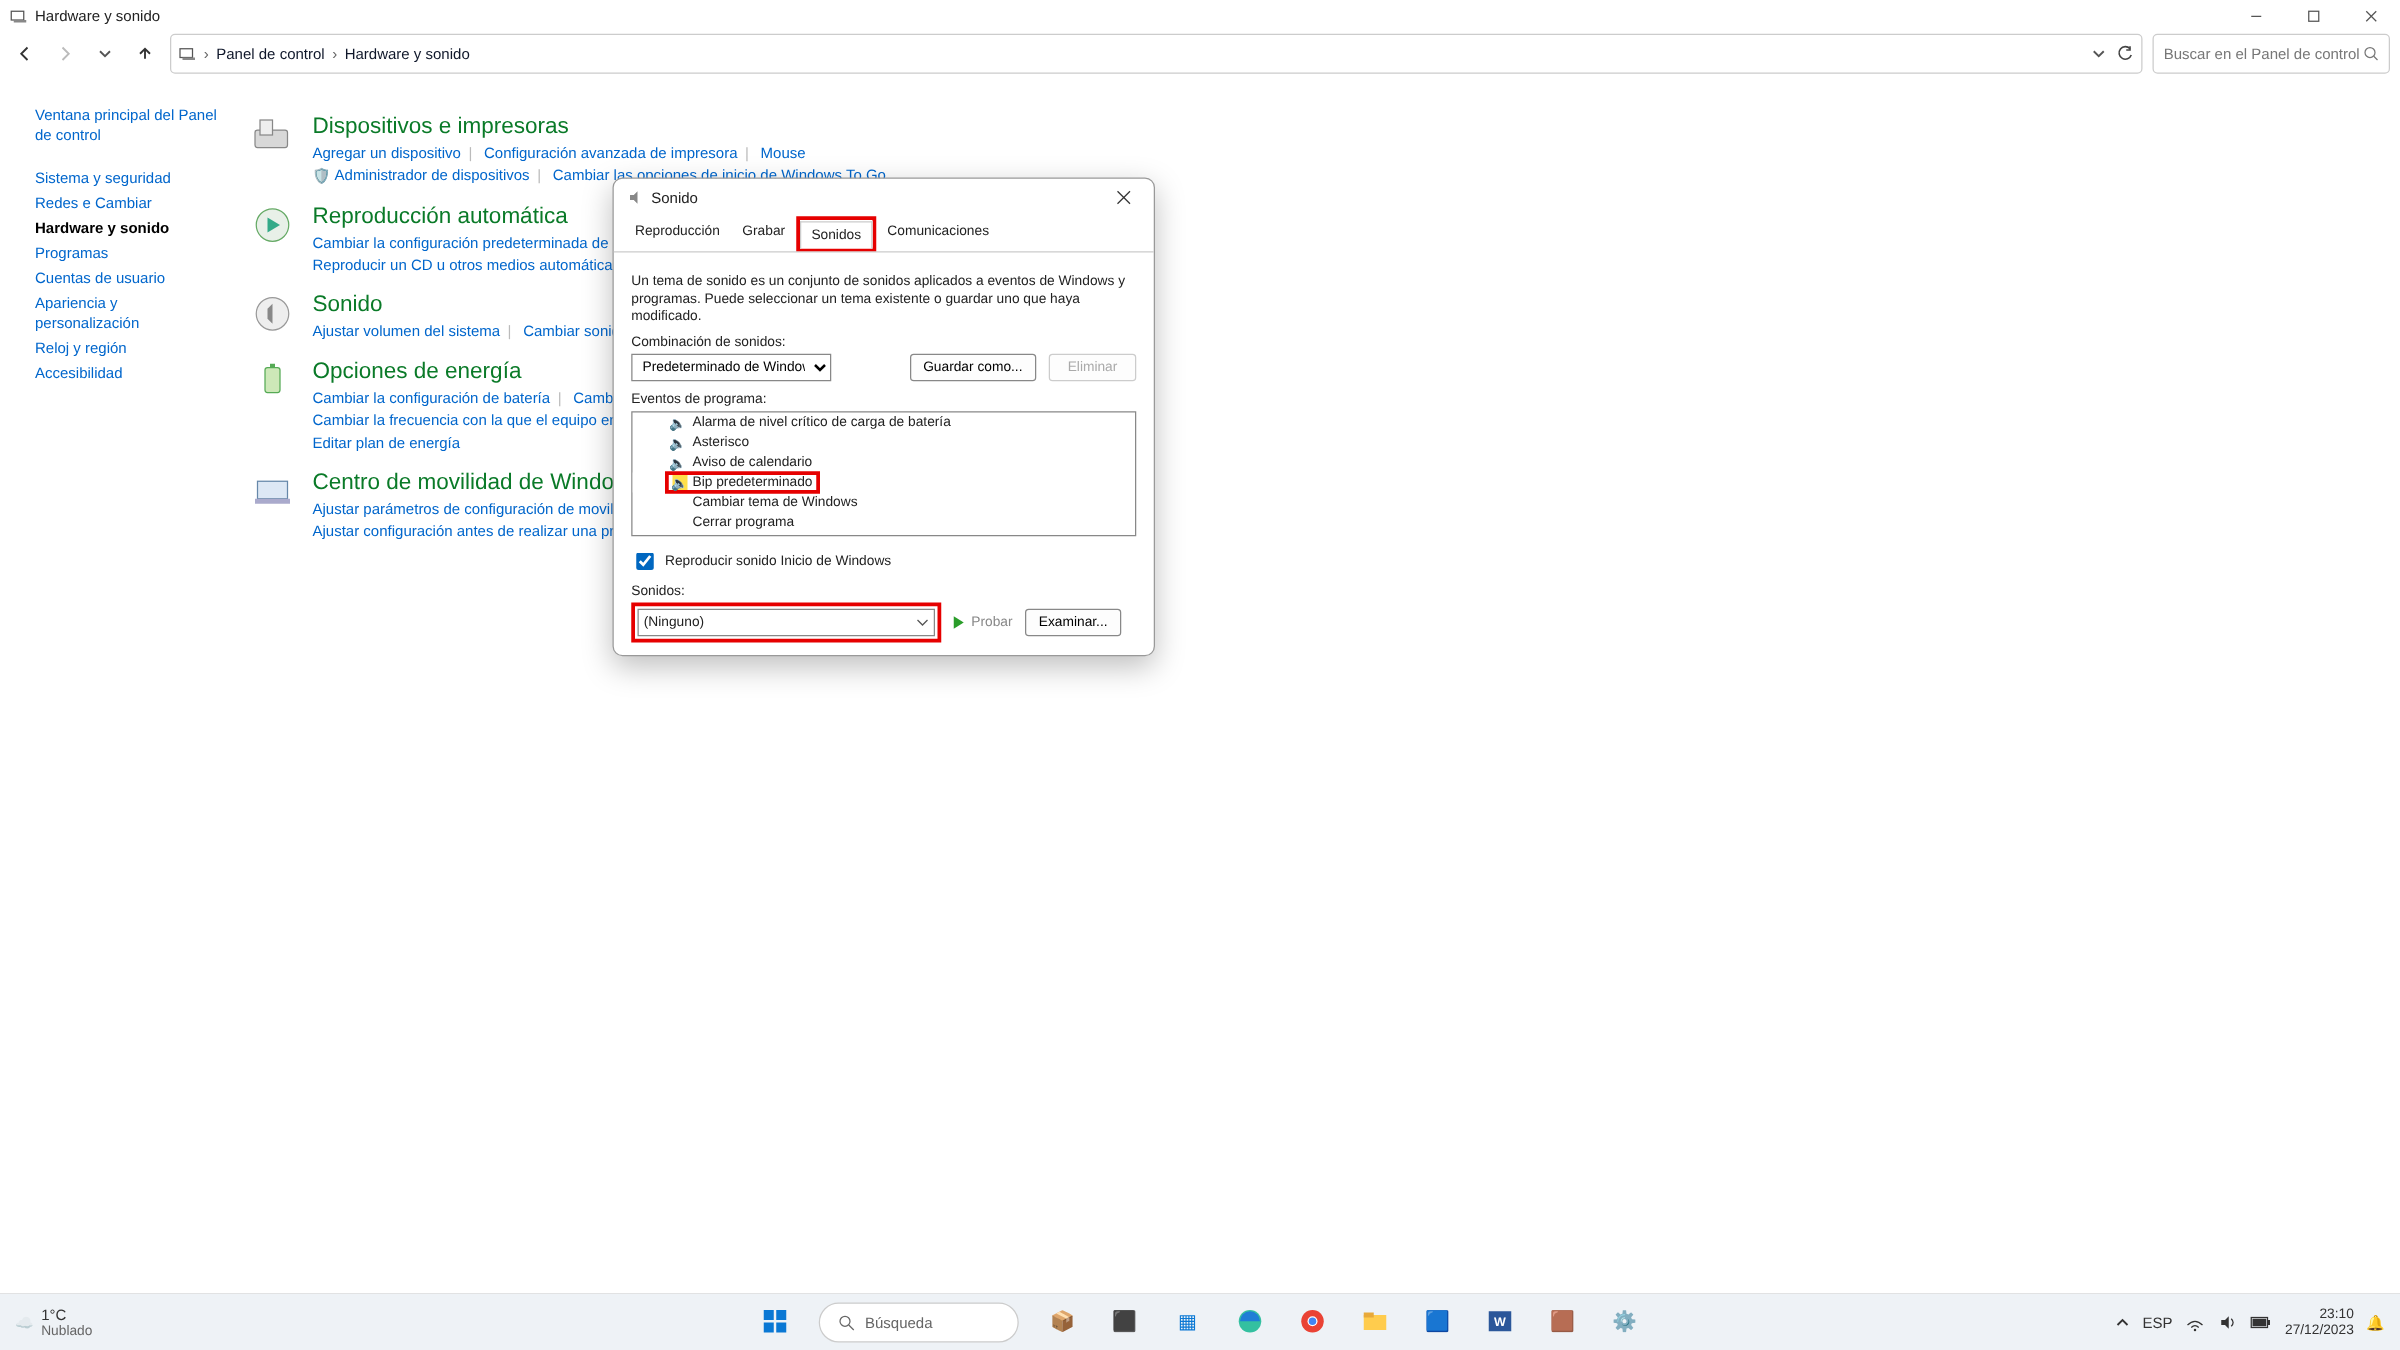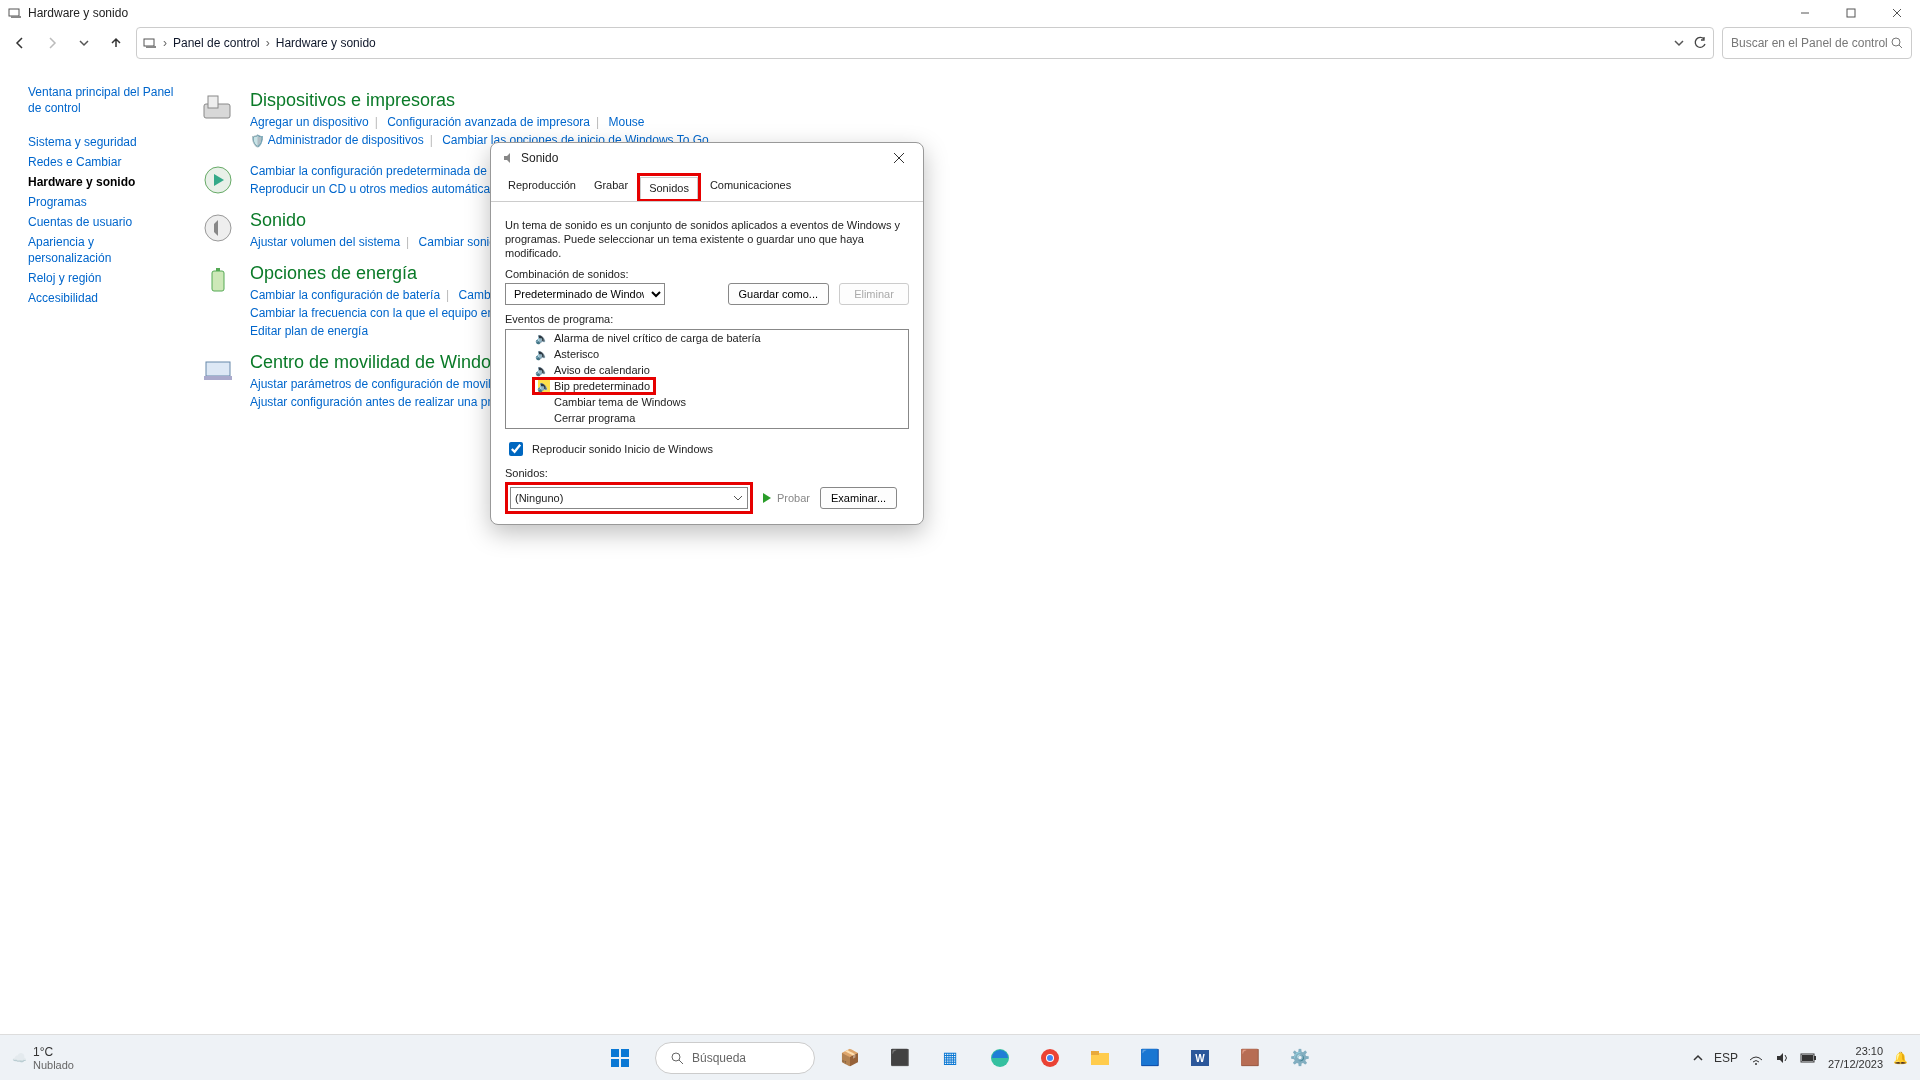--- a/index.html
+++ b/index.html
@@ -71,21 +71,21 @@
   .play{display:flex;align-items:center;gap:6px;color:#888;font-size:11px}
   .play .tri{width:0;height:0;border-left:8px solid #2a9d2a;border-top:5px solid transparent;border-bottom:5px solid transparent}
   .dlg-foot{display:flex;justify-content:flex-end;gap:10px;padding:10px 14px 14px 14px}
   .dlg-foot .btn{min-width:66px}
   .okwrap{display:inline-block;padding:2px}
   .btn.focus{outline:2px solid #0067c0;outline-offset:-1px}
   
   .taskbar{position:fixed;left:0;right:0;bottom:0;height:46px;background:#eef2f6;border-top:1px solid #ddd;display:flex;align-items:center;justify-content:space-between;padding:0 12px;font-size:12px}
   .task-left{display:flex;align-items:center;gap:8px}
   .weather{display:flex;align-items:center;gap:6px;color:#333}
-  .task-center{position:absolute;left:50%;transform:translateX(-50%);display:flex;align-items:center;gap:20px}
+  .task-center{position:absolute;left:50%;transform:translateX(-50%);display:flex;gap:20px}
   .task-center .search{display:flex;align-items:center;gap:8px;background:#fff;border:1px solid #ccc;border-radius:18px;height:32px;padding:0 14px;width:160px;color:#666}
   .ticon{width:30px;height:30px;border-radius:4px;display:flex;align-items:center;justify-content:center;font-size:16px}
   .task-right{display:flex;align-items:center;gap:10px;color:#333}
   .clock{text-align:right;line-height:13px;font-size:11px}
   
   .ico{display:inline-block}
   svg{display:block}
 </style>
 </head>
 <body>
@@ -214,20 +214,21 @@
     </div>
 
     <div class="section">
       <div class="secticon">
           <svg width="36" height="36">
             <circle cx="18" cy="18" r="13" fill="#e8f0e8" stroke="#6a6"></circle>
             <polygon points="14,12 24,18 14,24" fill="#3a8"></polygon>
           </svg>
         </div>
       <div class="sectbody">
+        <h2>Reproducción automática</h2>
         <div class="links">
           <a>Cambiar la configuración predeterminada de medios o dispositivos</a><br>
           <a>Reproducir un CD u otros medios automáticamente</a>
         </div>
       </div>
     </div>
 
     <div class="section">
       <div class="secticon">
           <svg width="36" height="36">

